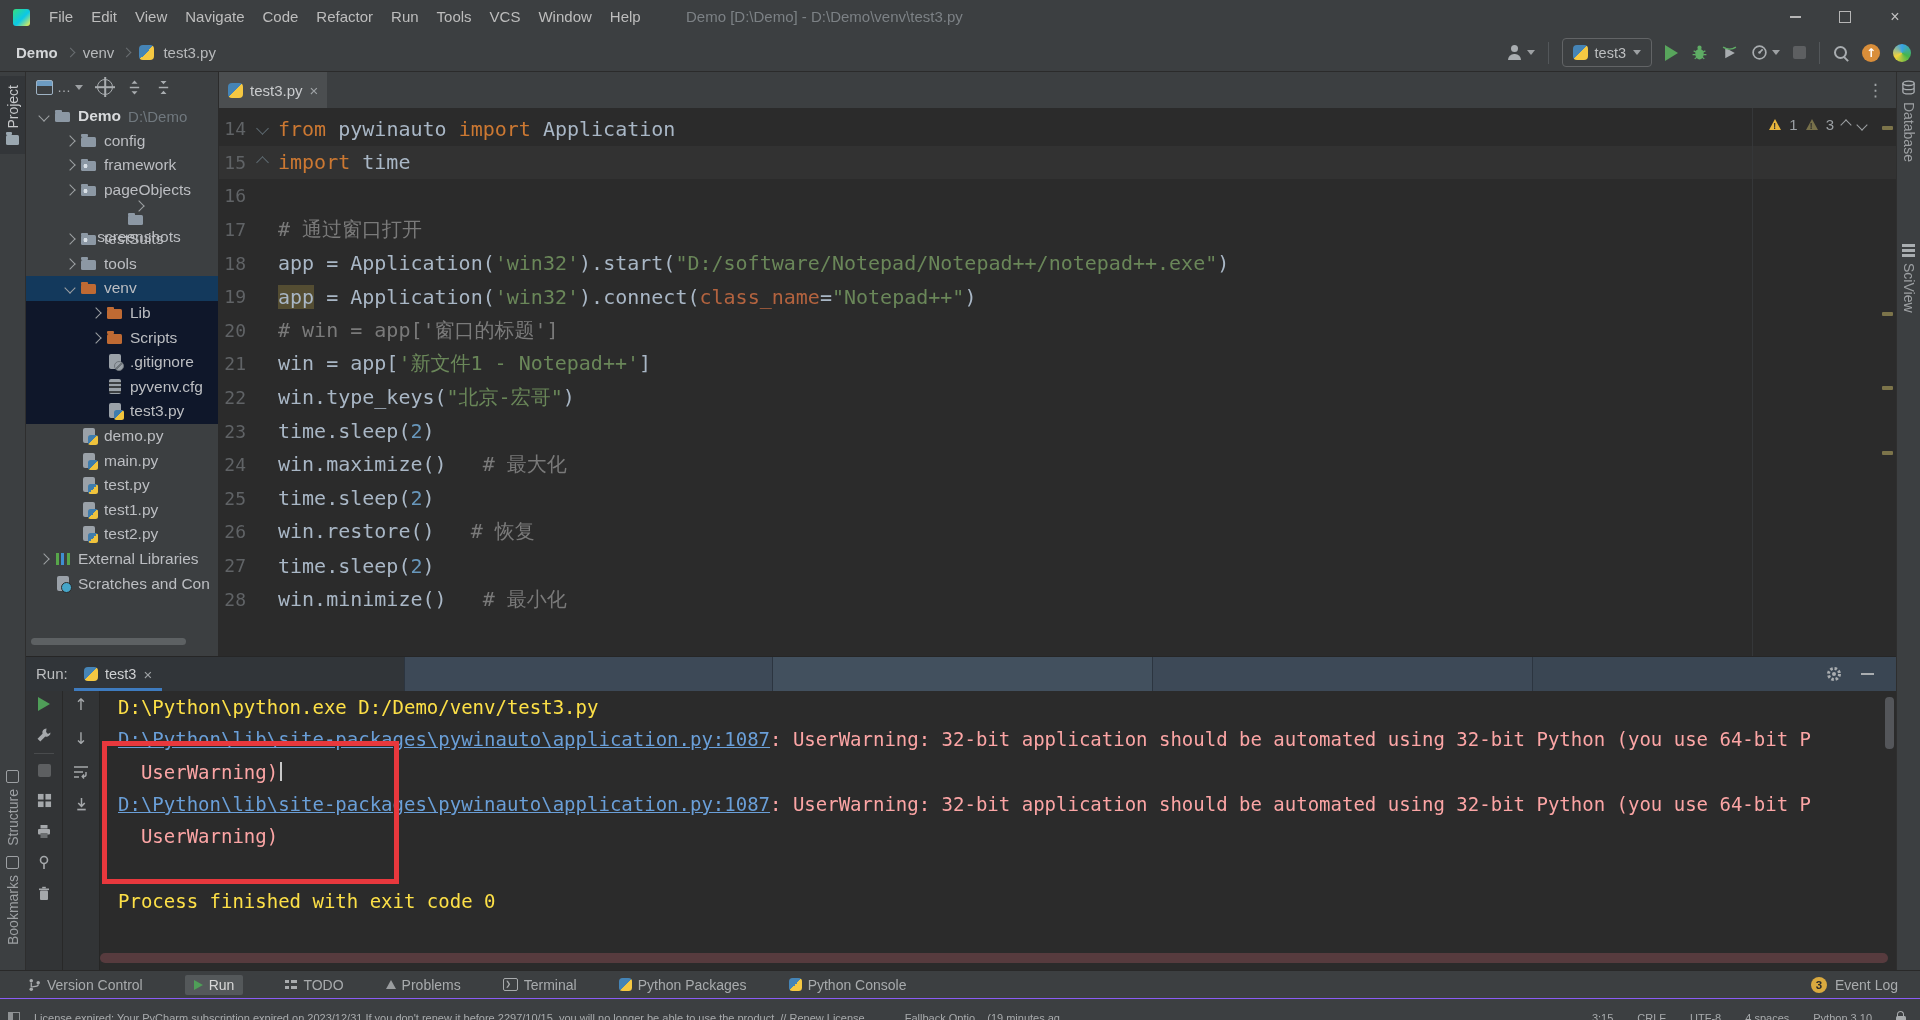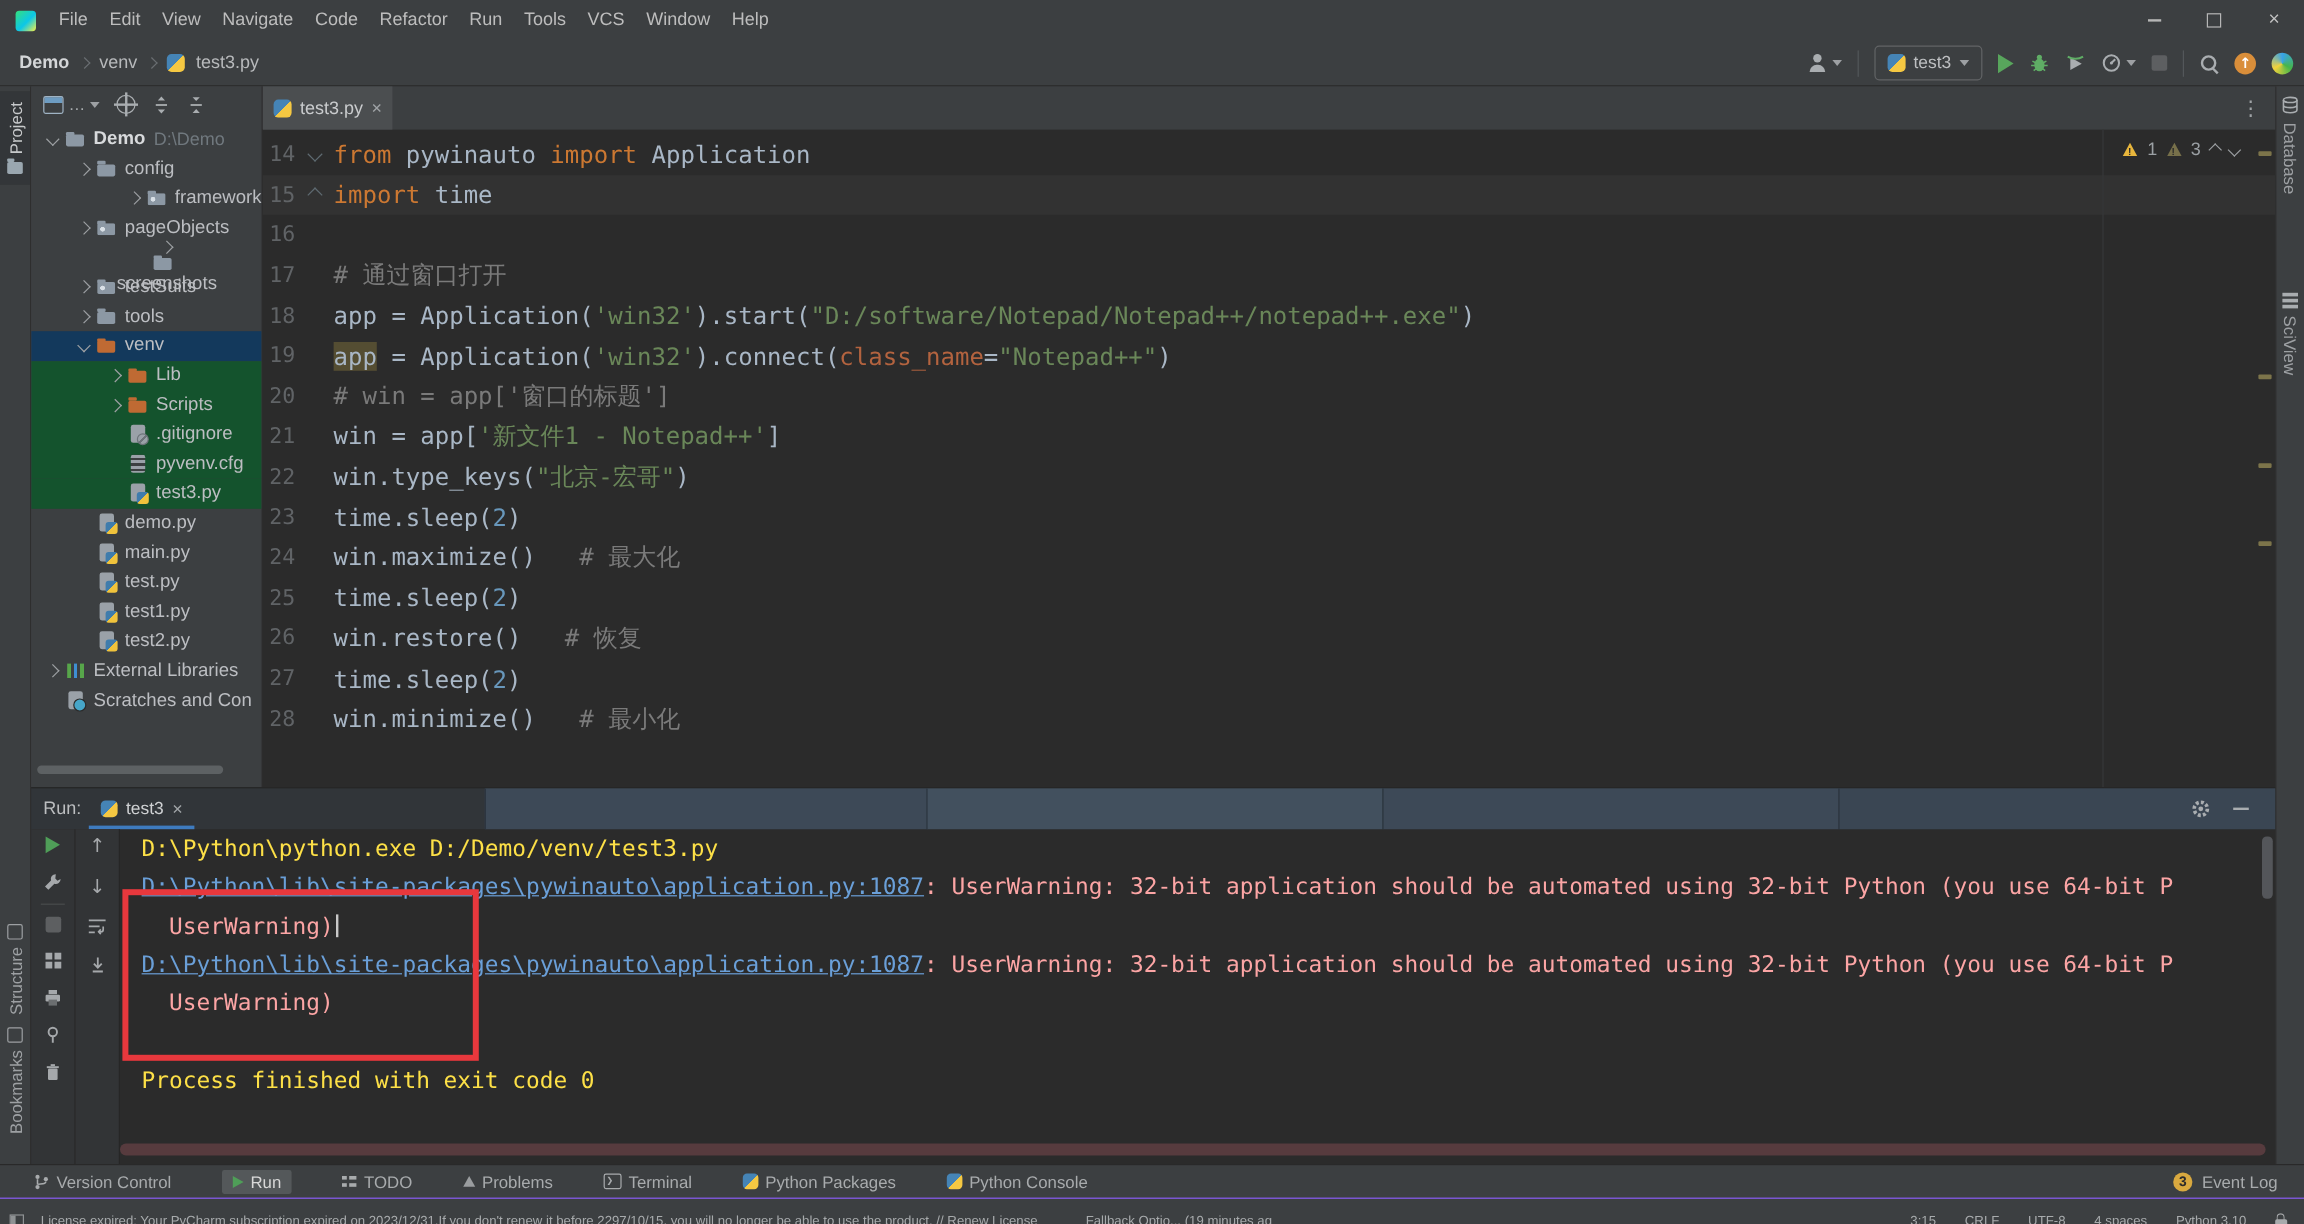--- a/index.html
+++ b/index.html
@@ -65,21 +65,21 @@
   #project-toolbar{height:30px;display:flex;align-items:center;padding-left:10px;gap:14px}
   .viewas{display:flex;align-items:center;gap:4px}
   .screen-ic{width:15px;height:13px;border:1.5px solid #9fb3c4;border-radius:2px;background:linear-gradient(180deg,#6d9cc2 0 5px,transparent 5px)}
   .dots{color:#a9adb0;font-size:14px;line-height:8px}
   .cross{width:14px;height:14px;border:1.6px solid #a9adb0;border-radius:50%;position:relative}
   .cross::before{content:"";position:absolute;left:50%;top:-3px;bottom:-3px;width:1.6px;background:#a9adb0;transform:translateX(-50%)}
   .cross::after{content:"";position:absolute;top:50%;left:-3px;right:-3px;height:1.6px;background:#a9adb0;transform:translateY(-50%)}
   #project-tree{position:absolute;left:0;top:32px;right:0}
   .tree-row{display:flex;align-items:center;height:24.6px;font-size:15.5px;color:#bcbec2;white-space:nowrap}
   .tree-row.sel{background:#13395c}
-  .tree-row.hl{background:#14532d}
+  .tree-row.hl{background:#0f172a}
   .chev-slot{width:20px;display:flex;justify-content:center;flex:none}
   .tlabel.bold{font-weight:bold;color:#d8dadc}
   .tsuffix{color:#70787e;margin-left:7px;font-size:15px}
   .ticon{width:18px;height:18px;display:inline-block;position:relative;margin-right:6px;flex:none}
   .folder::before,.folder-dot::before,.folder-orange::before{content:"";position:absolute;left:1px;top:5px;width:15px;height:10px;background:#8c98a4;border-radius:1.5px}
   .folder::after,.folder-dot::after,.folder-orange::after{content:"";position:absolute;left:1px;top:2.5px;width:7px;height:3px;background:#8c98a4;border-radius:1px}
   .folder-dot::before{background-image:radial-gradient(circle at 4.5px 5px,#d9e0e6 0 1.8px,transparent 2.2px)}
   .folder-orange::before{background:#bf6a33}
   .folder-orange::after{background:#bf6a33}
   .file-py::before,.file-ignore::before,.file-cfg::before,.scratch::before{content:"";position:absolute;left:2.5px;top:1px;width:12px;height:15px;background:#9aa1a8;border-radius:2px}
@@ -183,20 +183,21 @@
       <span class="menu-item">View</span>
       <span class="menu-item">Navigate</span>
       <span class="menu-item">Code</span>
       <span class="menu-item">Refactor</span>
       <span class="menu-item">Run</span>
       <span class="menu-item">Tools</span>
       <span class="menu-item">VCS</span>
       <span class="menu-item">Window</span>
       <span class="menu-item">Help</span>
     </div>
+  <div id="win-title">Demo [D:\Demo] - D:\Demo\venv\test3.py</div>
   <div id="win-controls">
     <div class="wbtn">
         <span class="bar-ic"></span>
       </div>
     <div class="wbtn">
         <span class="sq-ic"></span>
       </div>
     <div class="wbtn">
         <span class="x-ic">×</span>
       </div>
@@ -304,21 +305,21 @@
         <span class="tlabel bold">Demo</span>
         <span class="tsuffix">D:\Demo</span>
       </div>
       <div class="tree-row" style="padding-left: 34px;">
         <span class="chev-slot">
           <span class="chev right"></span>
         </span>
         <span class="ticon folder"></span>
         <span class="tlabel">config</span>
       </div>
-      <div class="tree-row" style="padding-left: 34px; justify-content: flex-end;">
+      <div class="tree-row" style="padding-left: 34px;">
         <span class="chev-slot">
           <span class="chev right"></span>
         </span>
         <span class="ticon folder-dot"></span>
         <span class="tlabel">framework</span>
       </div>
       <div class="tree-row" style="padding-left: 34px;">
         <span class="chev-slot">
           <span class="chev right"></span>
         </span>

